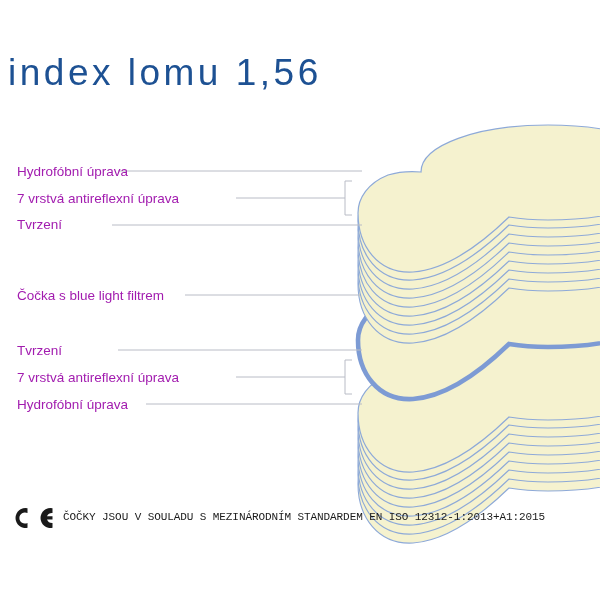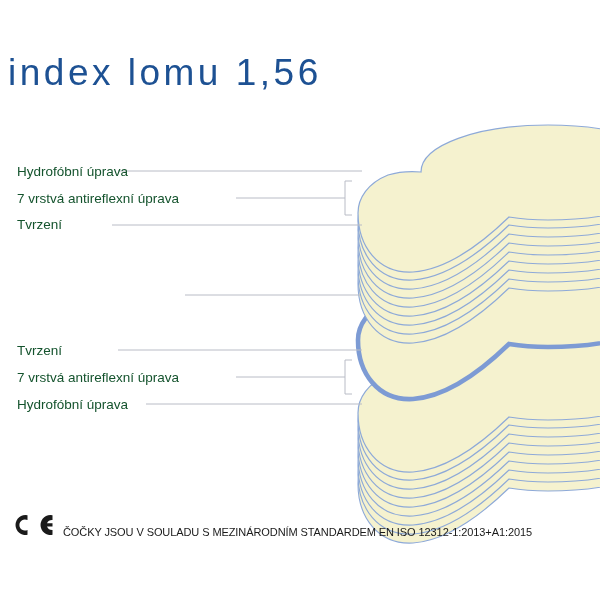--- a/index.html
+++ b/index.html
@@ -40,41 +40,42 @@
     height: 600px;
   }
   #diagram svg {
     display: block;
   }
 
   
   .label {
     position: absolute;
     font-size: 13.5px;
-    color: #14532d;
+    color: #a21caf;
     white-space: nowrap;
     line-height: 1;
   }
   .lbl-l1 { left: 17px; top: 165px; }
   .lbl-l2 { left: 17px; top: 192px; }
   .lbl-l3 { left: 17px; top: 218px; }
   .lbl-m  { left: 17px; top: 289px; }
   .lbl-b1 { left: 17px; top: 344px; }
   .lbl-b2 { left: 17px; top: 371px; }
   .lbl-b3 { left: 17px; top: 398px; }
 
   
   #compliance {
     position: absolute;
     left: 0;
     top: 498px;
     width: 600px;
     height: 40px;
     display: flex;
-    align-items: flex-end;
+    align-items: center;
+    font-family: Liberation Mono, monospace;
   }
   #ce-mark {
     margin-left: 10px;
     flex: 0 0 auto;
     display: block;
   }
   #compliance-text {
     margin-left: 9px;
     font-size: 11.2px;
     color: #1a1a1a;
@@ -207,20 +208,21 @@
 
         <path d="M 352 360 L 345 360 L 345 394 L 352 394"></path>
       </g>
     </svg>
   </div>
 
   <div class="label lbl-l1">Hydrofóbní úprava</div>
   <div class="label lbl-l2">7 vrstvá antireflexní úprava</div>
   <div class="label lbl-l3">Tvrzení</div>
 
+  <div class="label lbl-m">Čočka s blue light filtrem</div>
 
   <div class="label lbl-b1">Tvrzení</div>
   <div class="label lbl-b2">7 vrstvá antireflexní úprava</div>
   <div class="label lbl-b3">Hydrofóbní úprava</div>
 
   <div id="compliance">
     <svg id="ce-mark" width="44" height="26" viewBox="0 0 44 26" xmlns="http://www.w3.org/2000/svg">
 
       <path d="M 17.5 3.2 A 10 10 0 1 0 17.5 22.8 L 17.5 18.0 A 5.6 5.6 0 1 1 17.5 8.0 Z" fill="#1a1a1a"></path>
 

